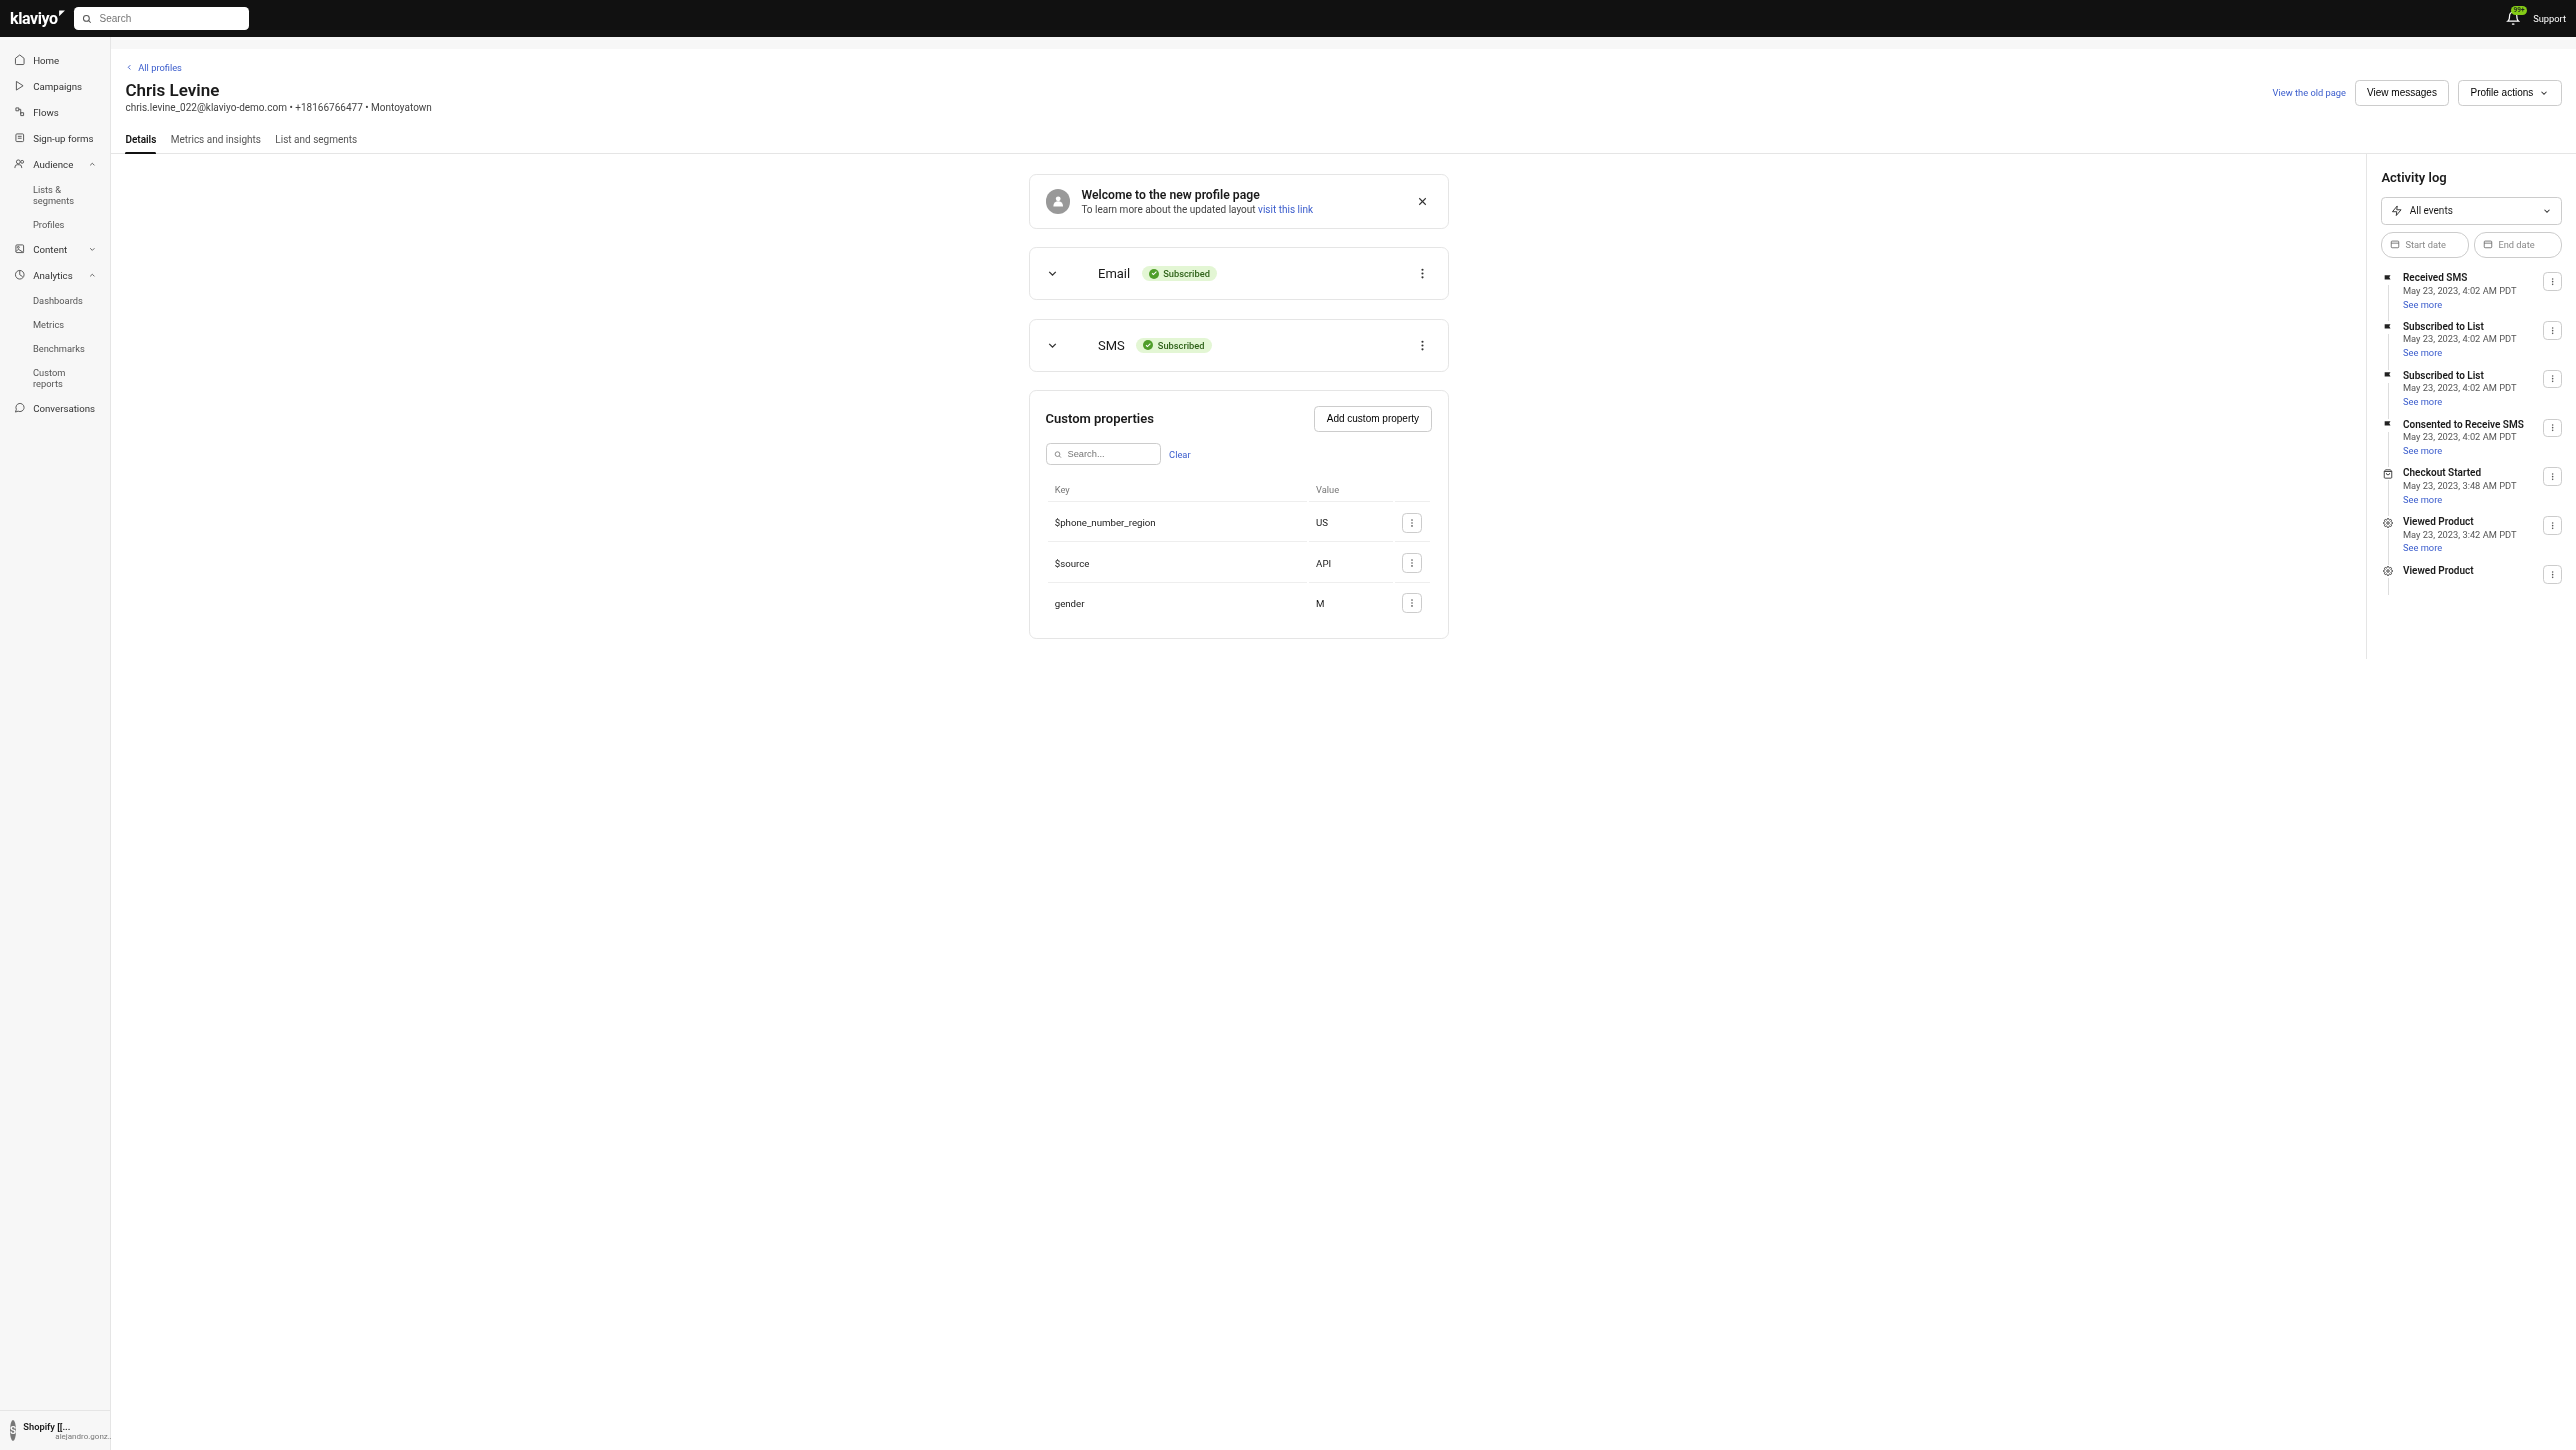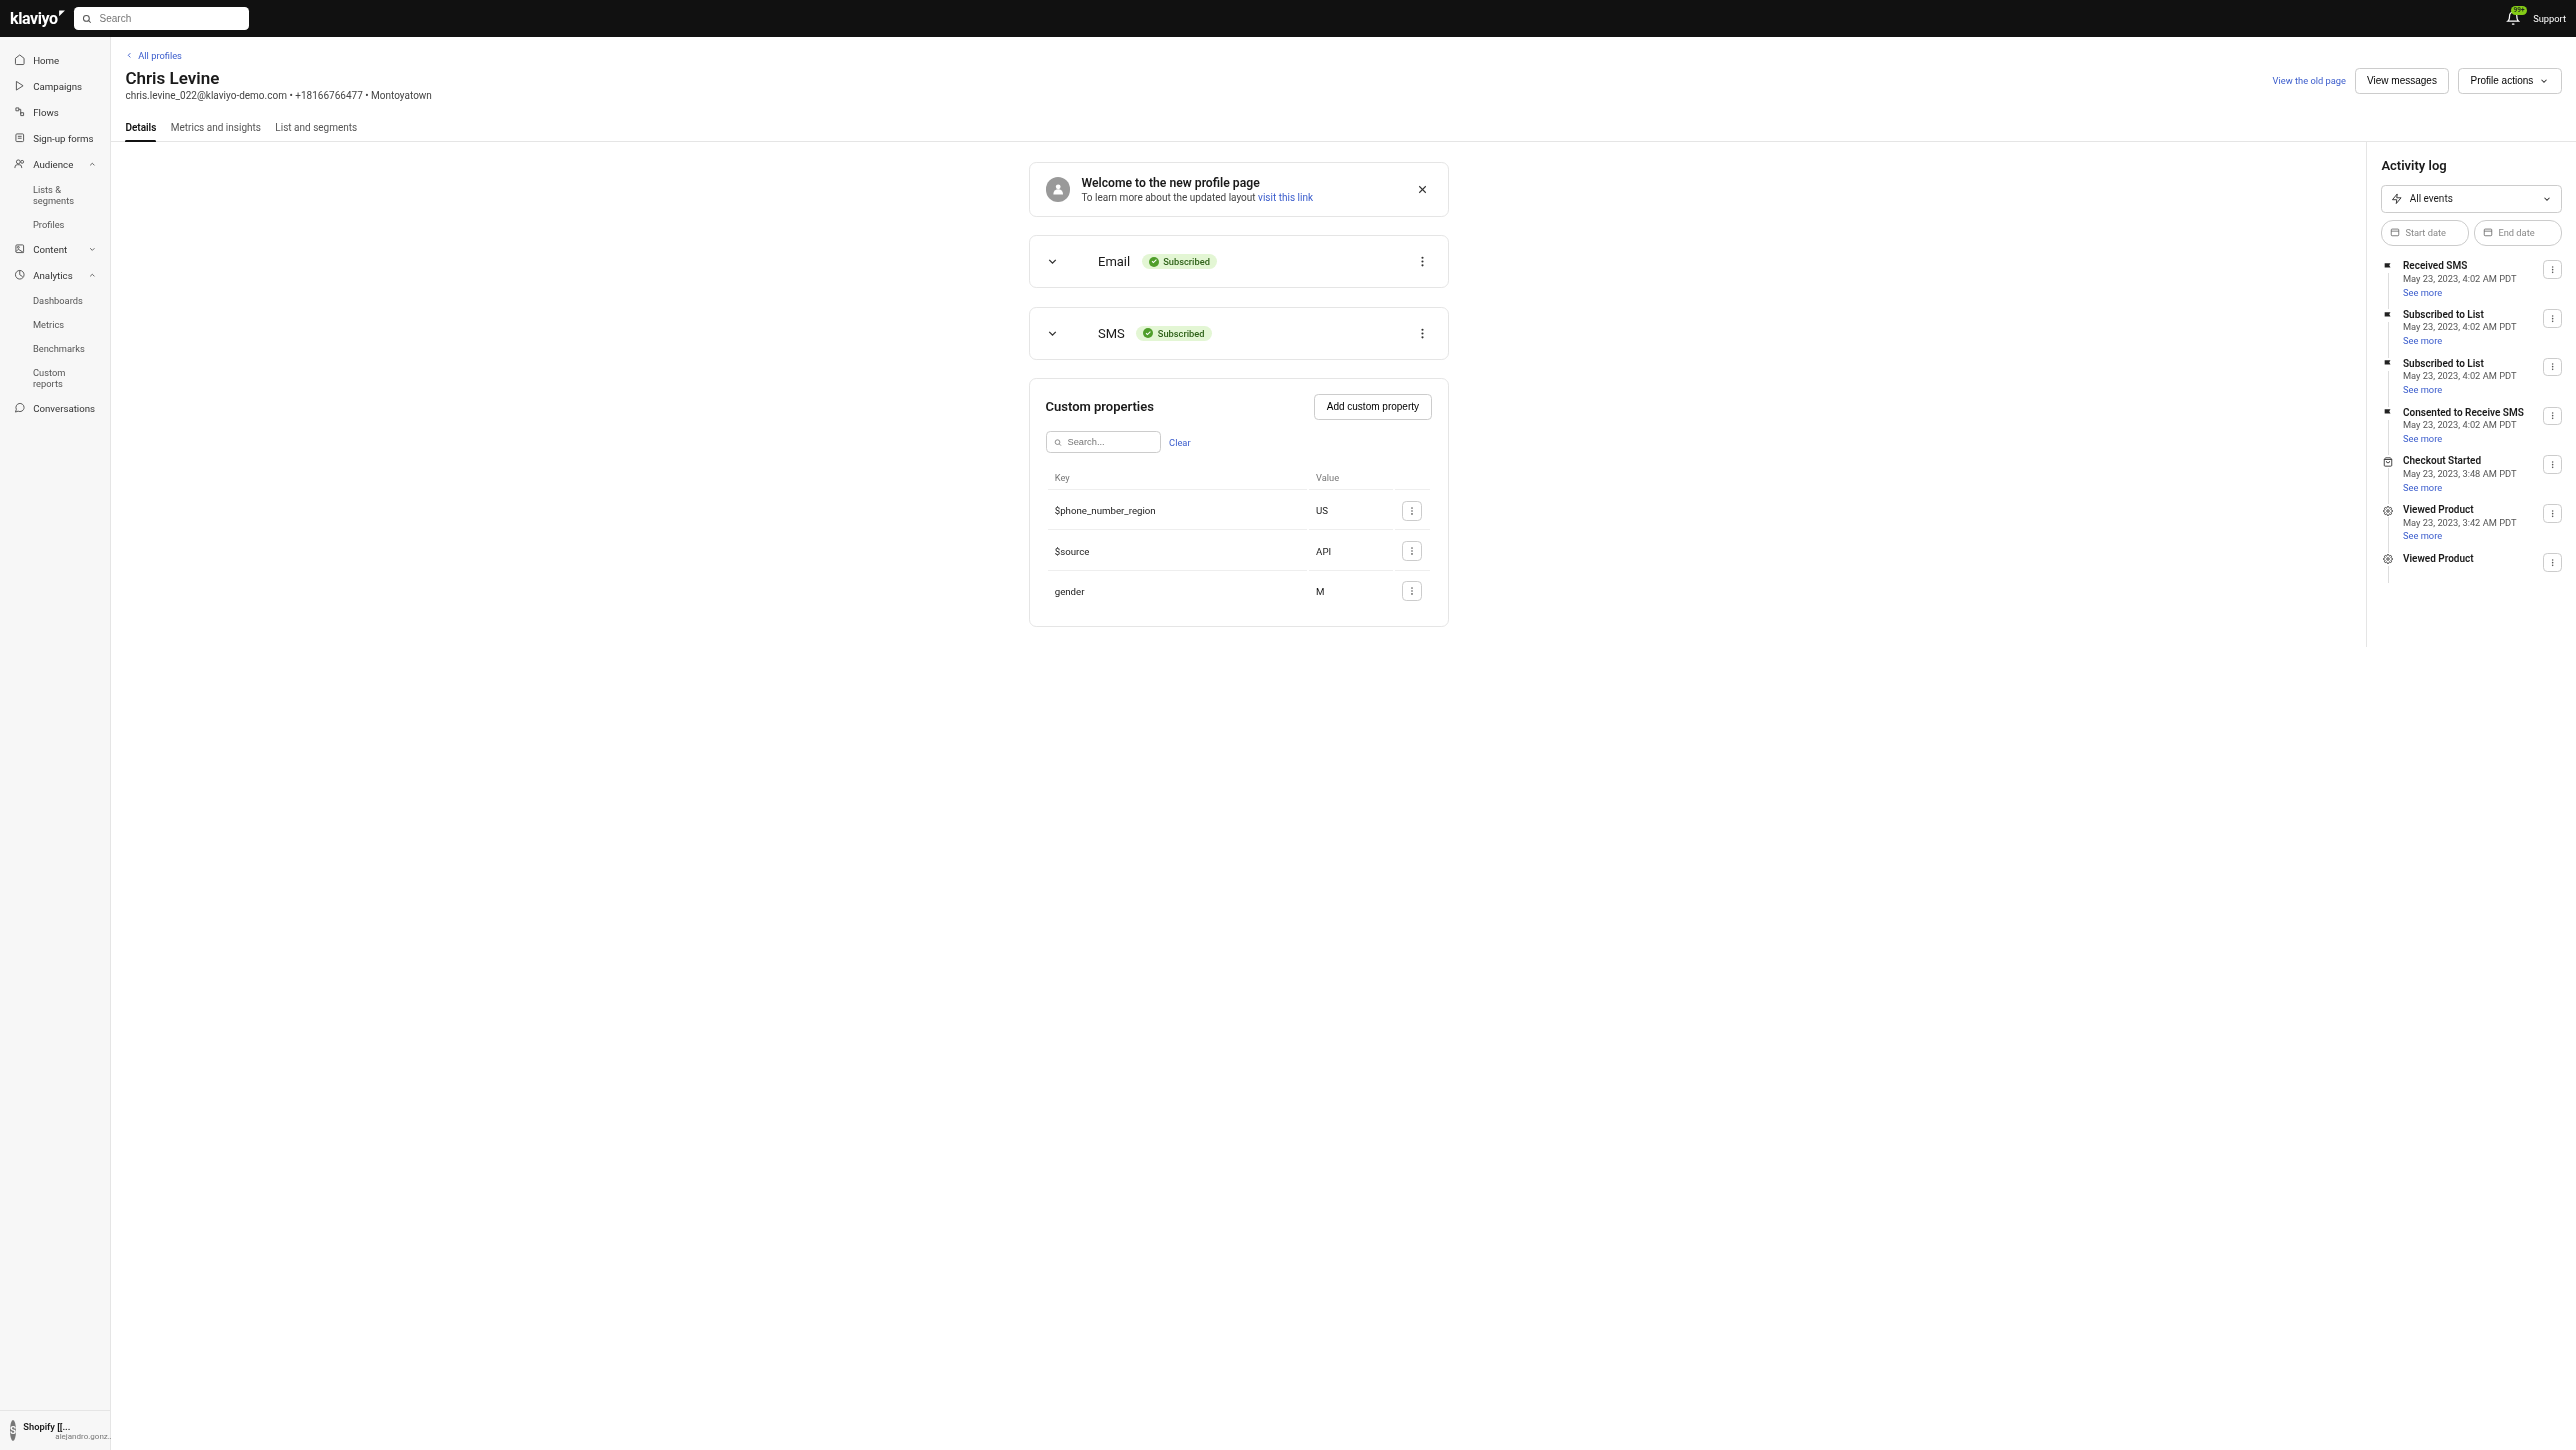--- a/index.html
+++ b/index.html
@@ -152,20 +152,21 @@
       max-width: 58px;
       overflow: hidden;
       text-overflow: ellipsis;
       white-space: nowrap;
       margin-left: 32px;
     }
     .main {
       flex: 1;
       background: #fff;
       overflow-y: auto;
+      margin-top: 12px;
     }
     .page-head {
       padding: 13px 14.4px 0 14.4px;
     }
     .breadcrumb {
       display: inline-flex;
       align-items: center;
       gap: 4.3px;
       color: #3a5ccc;
       font-size: 9.3px;

